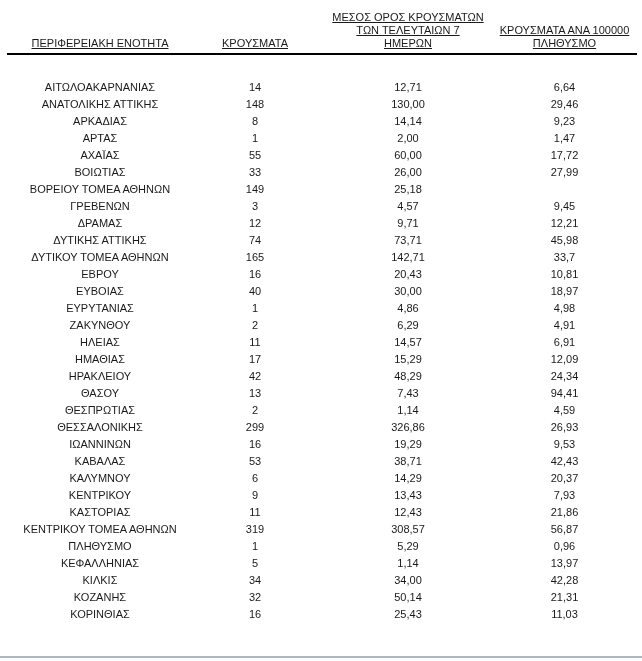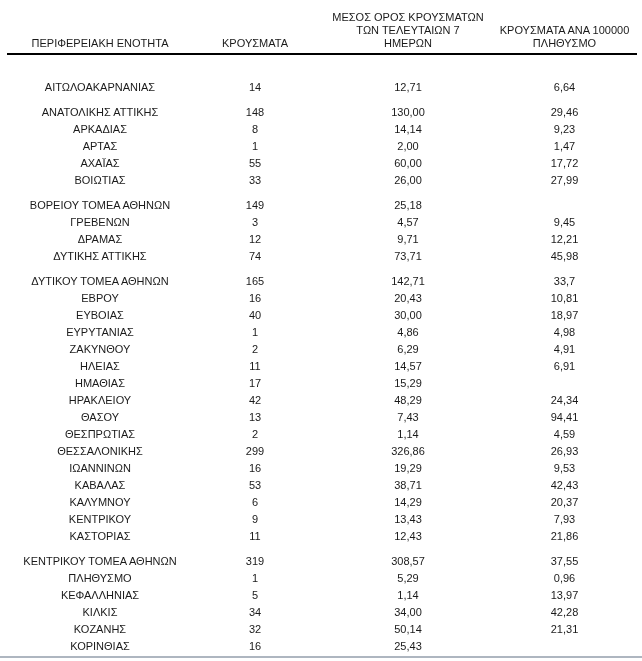--- a/index.html
+++ b/index.html
@@ -29,32 +29,32 @@
     min-height: 42px;
     padding-top: 8px;
   }
   .hcell {
     display: flex;
     align-items: flex-end;
     justify-content: center;
     font-size: 11px;
     line-height: 13px;
     text-align: center;
+    text-decoration: underline;
   }
   .hcell span {
     white-space: pre-line;
     display: block;
   }
   .header-rule {
     height: 2px;
     background: #000000;
     margin-top: 3px;
   }
   .tbody .group {
-    margin-top: 8px;
   }
   .tbody .group:first-child {
     margin-top: 24px;
   }
   .row {
     display: grid;
     grid-template-columns: 186px 124px 182px 131px;
     height: 17px;
     line-height: 17px;
   }
@@ -195,20 +195,21 @@
         <div class="row">
           <div class="cell">ΗΛΕΙΑΣ</div>
           <div class="cell">11</div>
           <div class="cell">14,57</div>
           <div class="cell">6,91</div>
         </div>
         <div class="row">
           <div class="cell">ΗΜΑΘΙΑΣ</div>
           <div class="cell">17</div>
           <div class="cell">15,29</div>
+          <div class="cell">12,09</div>
         </div>
         <div class="row">
           <div class="cell">ΗΡΑΚΛΕΙΟΥ</div>
           <div class="cell">42</div>
           <div class="cell">48,29</div>
           <div class="cell">24,34</div>
         </div>
         <div class="row">
           <div class="cell">ΘΑΣΟΥ</div>
           <div class="cell">13</div>
@@ -256,21 +257,21 @@
           <div class="cell">11</div>
           <div class="cell">12,43</div>
           <div class="cell">21,86</div>
         </div>
       </div>
       <div class="group">
         <div class="row">
           <div class="cell">ΚΕΝΤΡΙΚΟΥ ΤΟΜΕΑ ΑΘΗΝΩΝ</div>
           <div class="cell">319</div>
           <div class="cell">308,57</div>
-          <div class="cell">37,55</div>
+          <div class="cell">56,87</div>
         </div>
         <div class="row">
           <div class="cell">ΠΛΗΘΥΣΜΟ</div>
           <div class="cell">1</div>
           <div class="cell">5,29</div>
           <div class="cell">0,96</div>
         </div>
         <div class="row">
           <div class="cell">ΚΕΦΑΛΛΗΝΙΑΣ</div>
           <div class="cell">5</div>
@@ -286,18 +287,19 @@
         <div class="row">
           <div class="cell">ΚΟΖΑΝΗΣ</div>
           <div class="cell">32</div>
           <div class="cell">50,14</div>
           <div class="cell">21,31</div>
         </div>
         <div class="row">
           <div class="cell">ΚΟΡΙΝΘΙΑΣ</div>
           <div class="cell">16</div>
           <div class="cell">25,43</div>
+          <div class="cell">11,03</div>
         </div>
       </div>
     </div>
 </div>
 
 <div class="bottom-divider"></div>
 
 </body></html>

